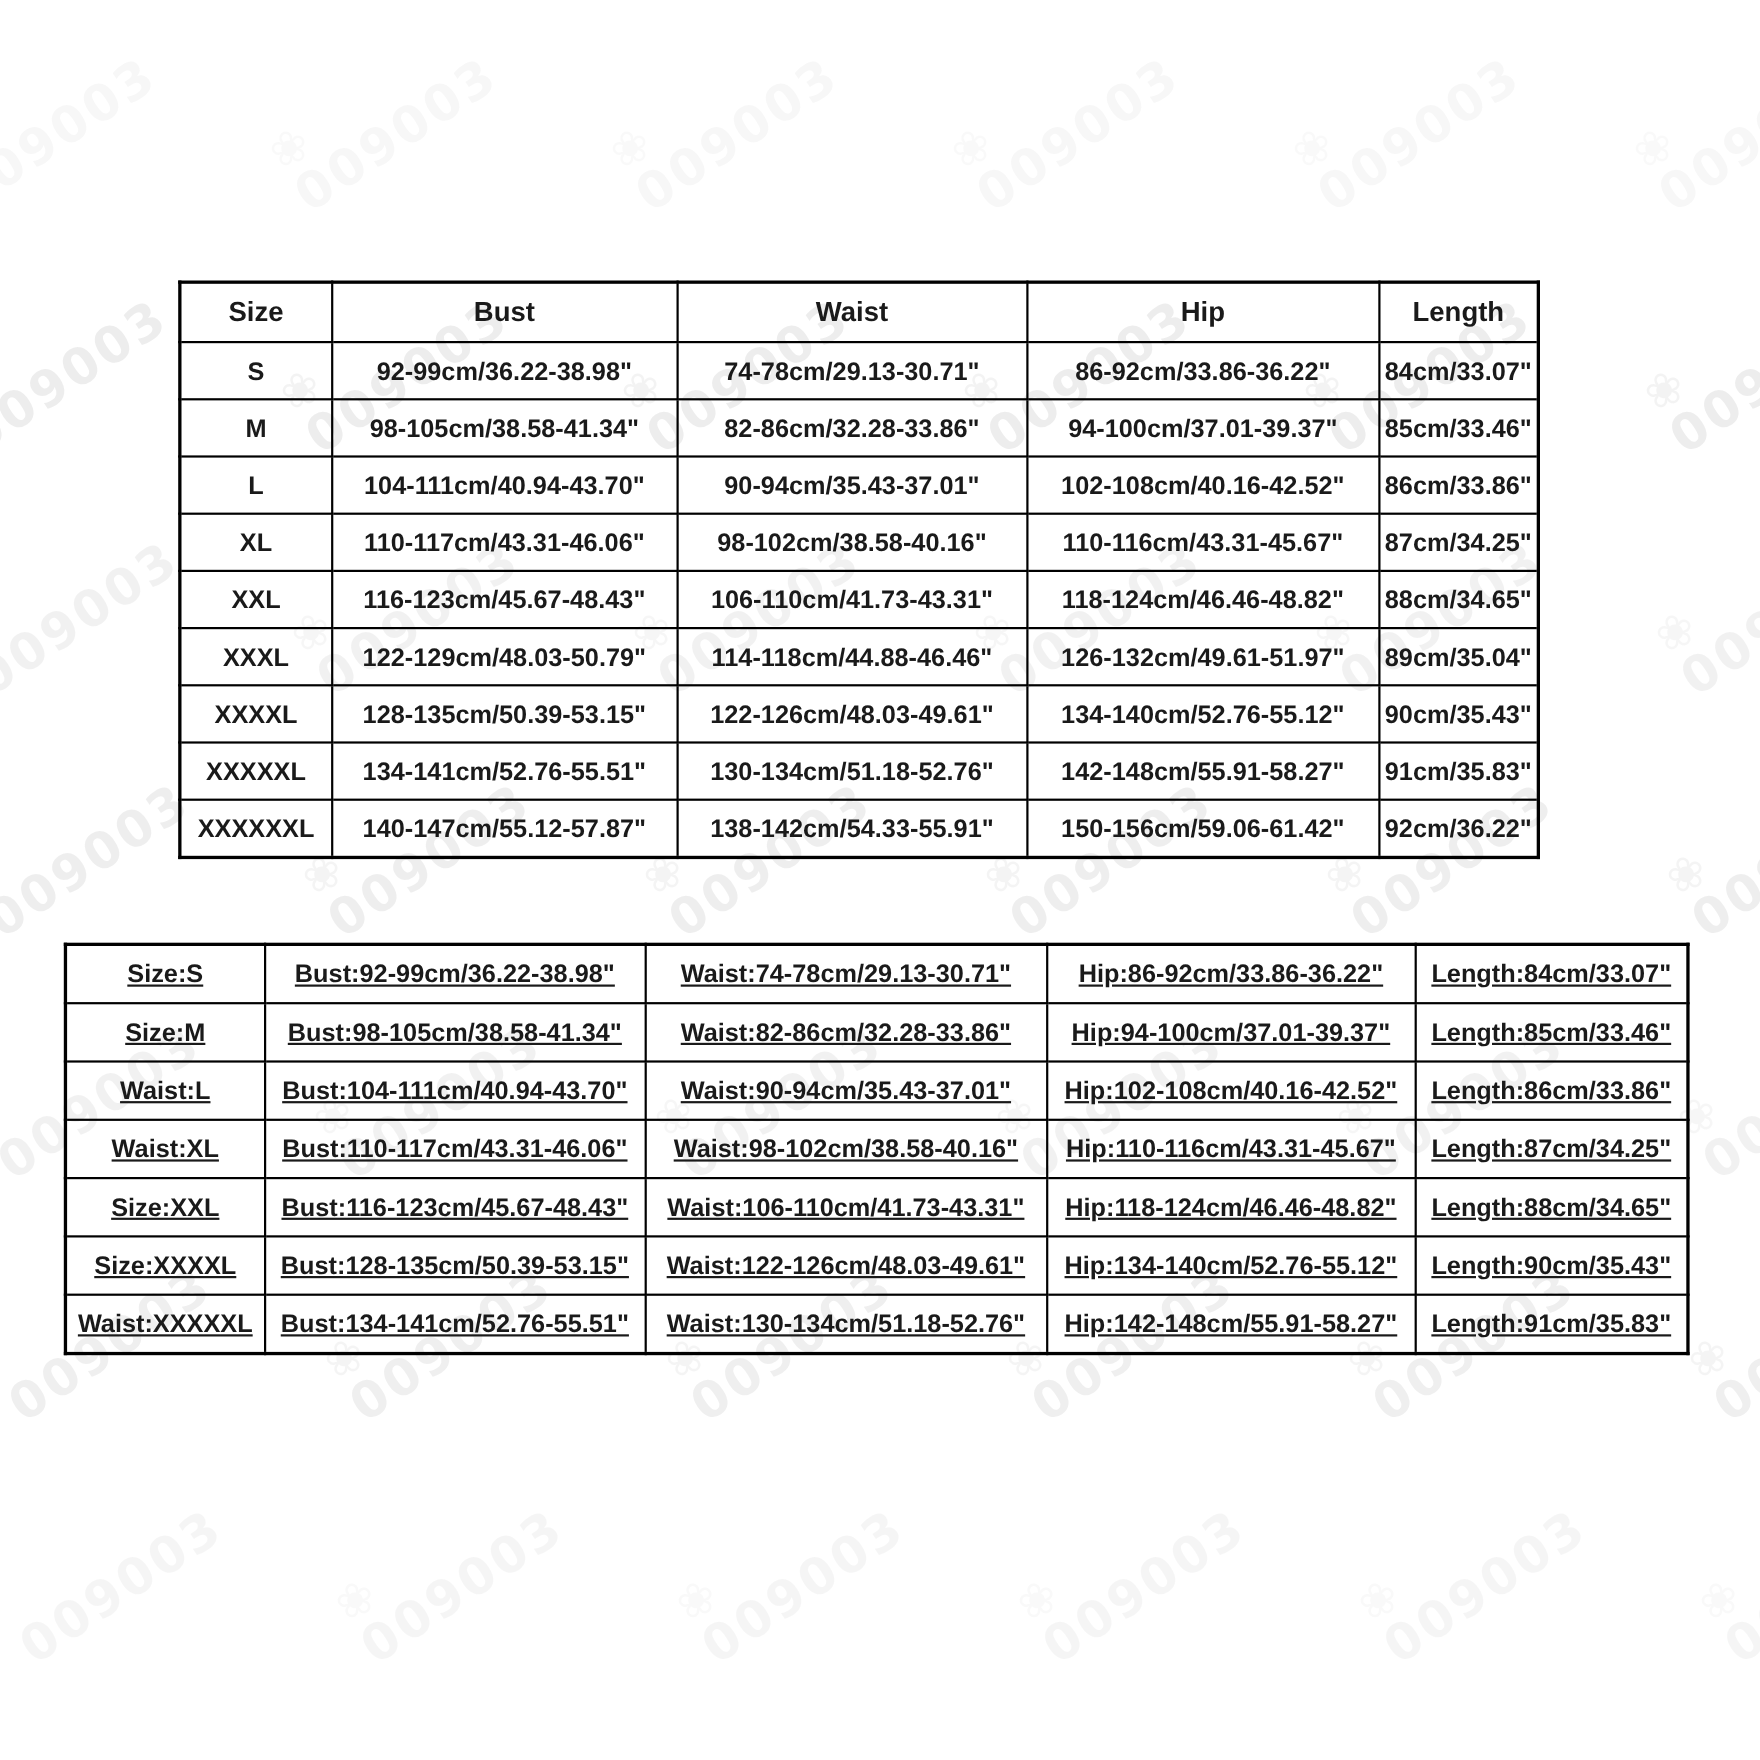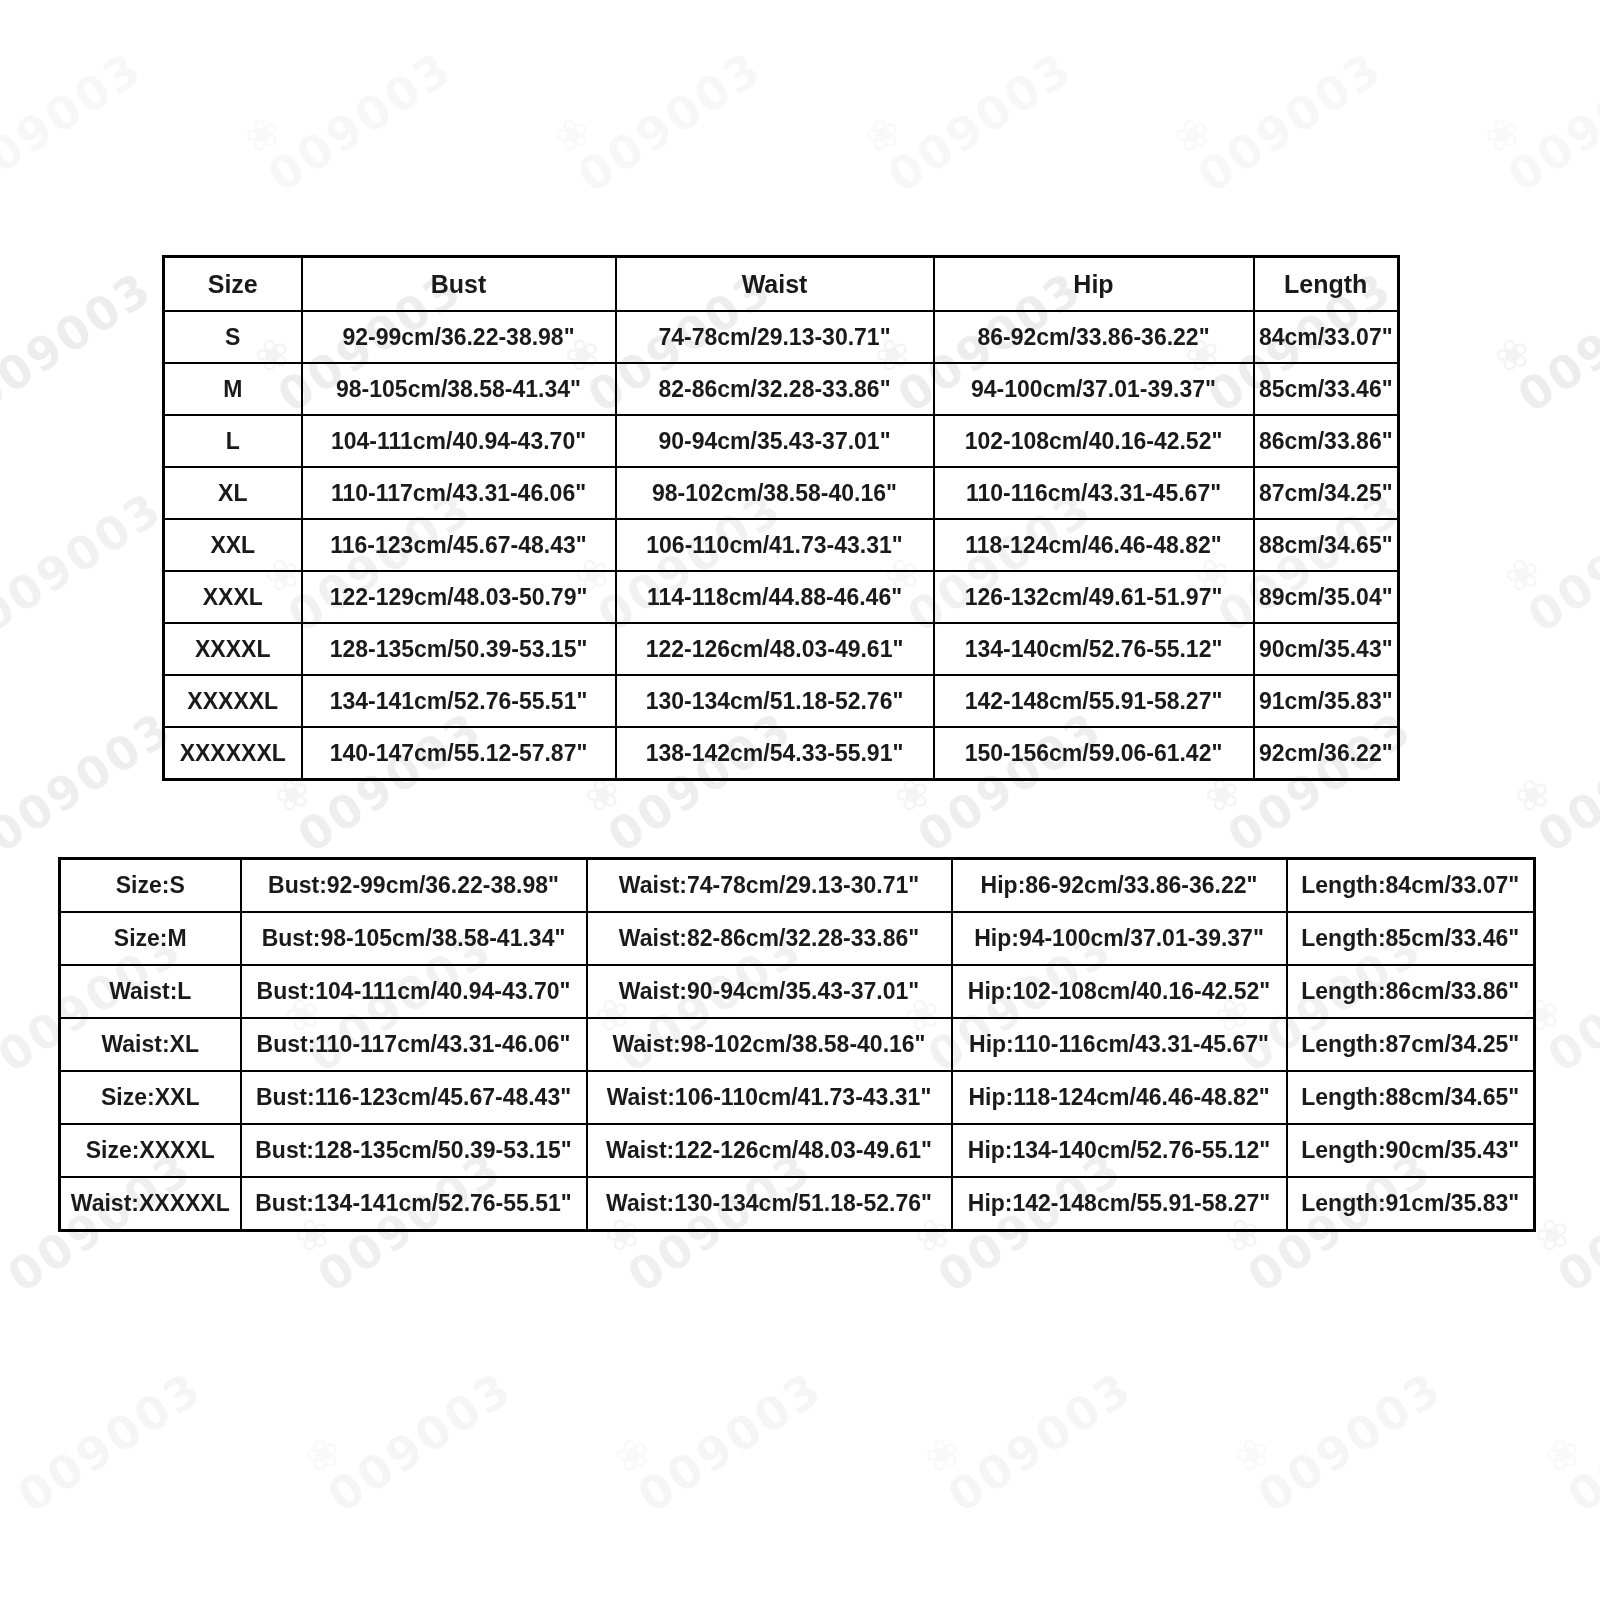--- a/index.html
+++ b/index.html
@@ -25,21 +25,21 @@
   table{border-width:3px;}
   th, td{
     text-align:center;vertical-align:middle;padding:0;
     color:#1a1a1a;white-space:nowrap;overflow:visible;
     font-family:"Liberation Sans", sans-serif;font-weight:bold;
   }
   #table1{left:162px;top:255px;width:1235px;}
   #table1 th{height:52px;font-size:25px;}
   #table1 td{height:50px;font-size:23px;}
   #table2{left:58px;top:857px;width:1475px;}
-  #table2 td{height:51px;font-size:23px;}
+  #table2 td{height:51px;font-size:23px;text-decoration:underline;}
 </style>
 </head>
 <body>
 
 <div class="wm-layer" id="wm">
     <span class="wm-text" style="left: -55px; top: 95px; opacity: 0.045;">009003</span>
     <span class="wm-flower" style="left: 245px; top: 110px; opacity: 0.036;">❀</span>
     <span class="wm-text" style="left: 255px; top: 95px; opacity: 0.045;">009003</span>
     <span class="wm-flower" style="left: 555px; top: 110px; opacity: 0.036;">❀</span>
     <span class="wm-text" style="left: 565px; top: 95px; opacity: 0.045;">009003</span>

